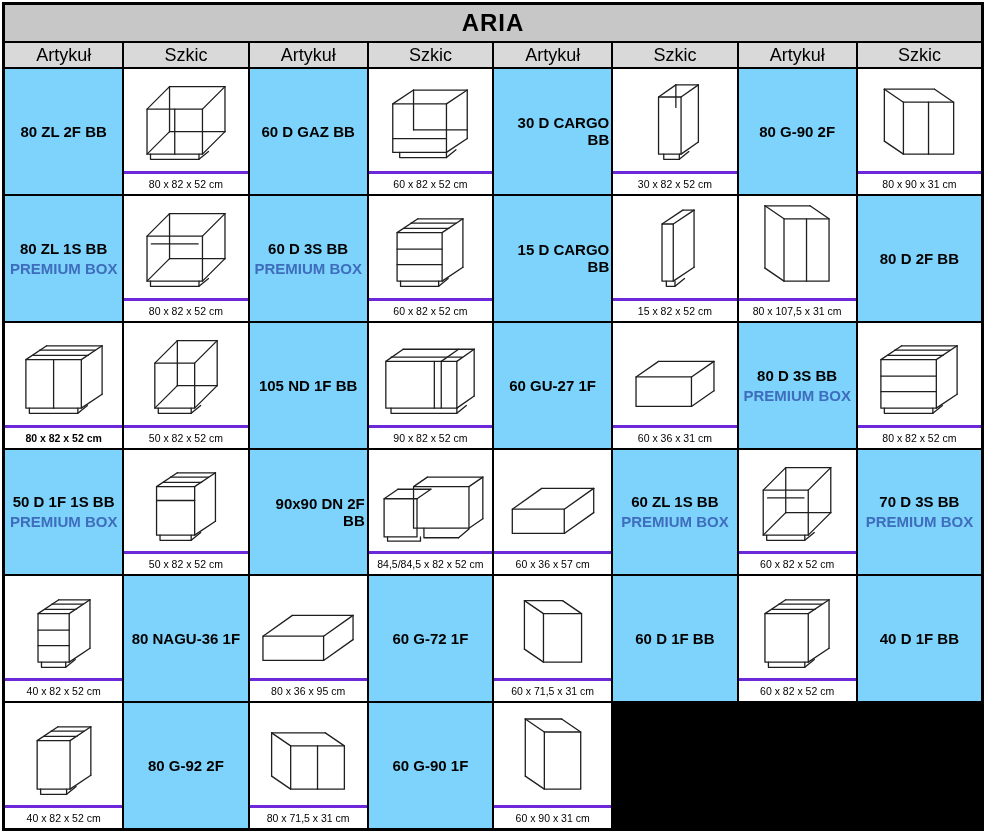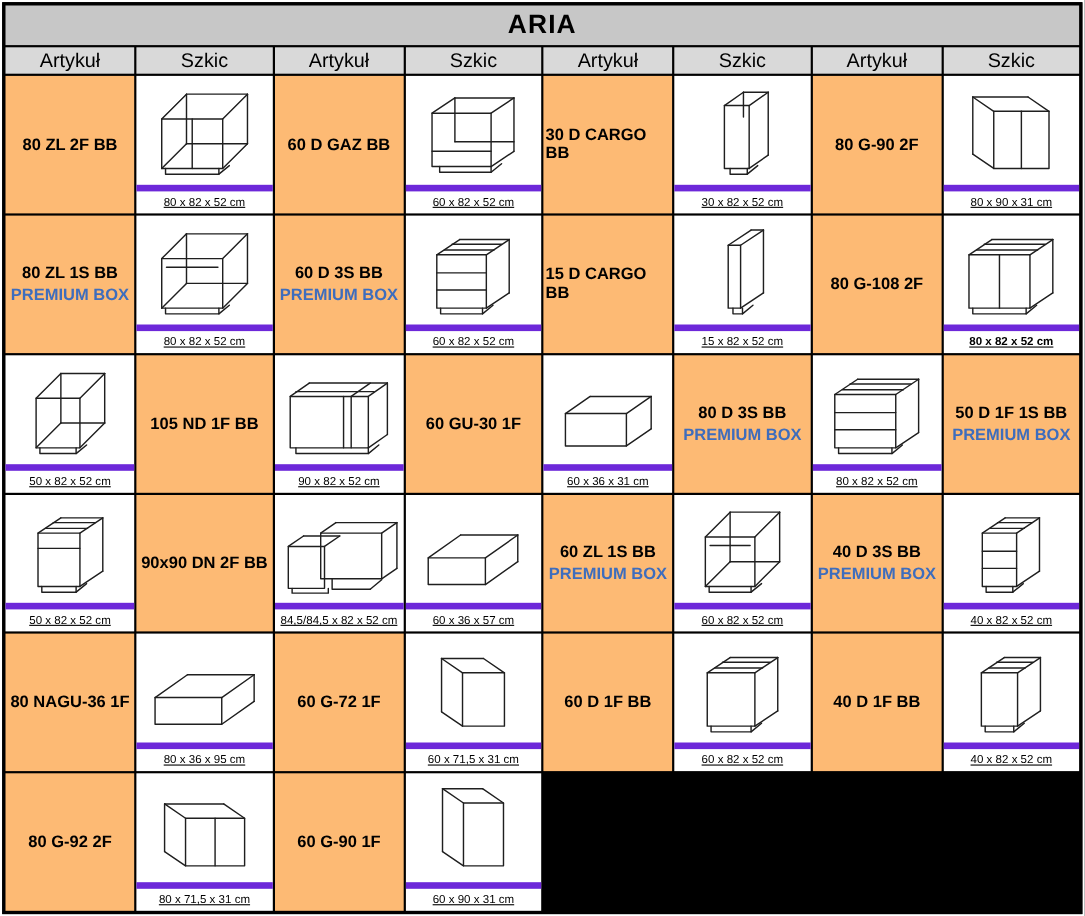--- a/index.html
+++ b/index.html
@@ -16,33 +16,32 @@
     grid-column:1/-1;background:var(--title-bg,#c7c7c7);
     display:flex;align-items:center;justify-content:center;
     font-size:24px;font-weight:bold;letter-spacing:1px;
   }
   .hcell{
     background:var(--header-bg,#d9d9d9);
     display:flex;align-items:center;justify-content:center;
     font-size:18px;
   }
   .acell{
-    background:#fdba74;display:flex;flex-direction:column;
+    background:#7dd3fc;display:flex;flex-direction:column;
     align-items:center;justify-content:center;gap:3px;
-    text-align:left;padding:2px;
+    text-align:right;padding:2px;
   }
   .art{font-weight:bold;font-size:15px;}
   .premium{font-weight:bold;font-size:15px;color:var(--premium-blue,#3e6dbd);}
   .scell{background:#fff;display:flex;flex-direction:column;min-height:0;}
   .skwrap{flex:1;display:flex;align-items:center;justify-content:center;min-height:0;overflow:hidden;}
   .dims{
-    border-top:6px solid #6d28d9;height:20px;flex:0 0 20px;
+    border-top:3px solid #6d28d9;height:20px;flex:0 0 20px;
     display:flex;align-items:center;justify-content:center;
     font-size:10.5px;
-    text-decoration:underline;
   }
   .dims.bold{font-weight:bold;}
   svg.sk{width:116px;height:97px;}
   svg.sk.mir{transform:scaleX(-1);}
   svg.sk g{fill:none;stroke:#1f1f1f;stroke-width:1.5;stroke-linejoin:round;stroke-linecap:round;}
 </style>
 </head>
 <body style="--title-bg: #c7c7c7; --header-bg: #d9d9d9; --premium-blue: #3e6dbd;">
 
 <div class="page">
@@ -207,22 +206,38 @@
               <line x1="74" y1="14" x2="87" y2="14"></line>
               <line x1="87" y1="14" x2="87" y2="80"></line>
               <line x1="63" y1="96" x2="87" y2="80"></line>
               <polyline points="55,96 55,102 65,102 65,96"></polyline>
               <line x1="65" y1="102" x2="76" y2="93"></line>
             </g>
           </svg>
         </div>
         <div class="dims">15 x 82 x 52 cm</div>
       </div>
-      <div class="acell">
-        <div class="art">80 G-108 2F</div>
+      <div class="scell">
+        <div class="skwrap">
+          <svg class="sk mir" viewBox="0 0 130 112" xmlns="http://www.w3.org/2000/svg">
+            <g>
+              <rect x="28" y="24" width="52" height="72"></rect>
+              <line x1="28" y1="24" x2="50" y2="9"></line>
+              <line x1="80" y1="24" x2="102" y2="9"></line>
+              <line x1="50" y1="9" x2="102" y2="9"></line>
+              <line x1="102" y1="9" x2="102" y2="81"></line>
+              <line x1="80" y1="96" x2="102" y2="81"></line>
+              <line x1="54" y1="24" x2="54" y2="96"></line>
+            </g>
+          </svg>
+        </div>
+        <div class="dims">80 x 107,5 x 31 cm</div>
+      </div>
+      <div class="acell">
+        <div class="art">80 D 2F BB</div>
       </div>
       <div class="scell">
         <div class="skwrap">
           <svg class="sk" viewBox="0 0 130 112" xmlns="http://www.w3.org/2000/svg">
             <g>
               <rect x="21" y="40" width="64" height="56"></rect>
               <line x1="21" y1="40" x2="45" y2="24"></line>
               <line x1="85" y1="40" x2="109" y2="24"></line>
               <line x1="45" y1="24" x2="109" y2="24"></line>
               <line x1="109" y1="24" x2="109" y2="80"></line>
@@ -275,21 +290,21 @@
               <line x1="78" y1="42" x2="78" y2="96"></line>
               <line x1="78" y1="42" x2="98" y2="28"></line>
               <polyline points="20,96 20,102 96,102 96,96"></polyline>
               <line x1="96" y1="102" x2="107" y2="93"></line>
             </g>
           </svg>
         </div>
         <div class="dims">90 x 82 x 52 cm</div>
       </div>
       <div class="acell">
-        <div class="art">60 GU-30 1F</div>
+        <div class="art">60 GU-27 1F</div>
       </div>
       <div class="scell">
         <div class="skwrap">
           <svg class="sk" viewBox="0 0 130 112" xmlns="http://www.w3.org/2000/svg">
             <g>
               <rect x="20" y="60" width="64" height="34"></rect>
               <line x1="20" y1="60" x2="46" y2="42"></line>
               <line x1="84" y1="60" x2="110" y2="42"></line>
               <line x1="46" y1="42" x2="110" y2="42"></line>
               <line x1="110" y1="42" x2="110" y2="76"></line>
@@ -407,21 +422,21 @@
               <line x1="78" y1="96" x2="104" y2="70"></line>
               <line x1="31" y1="53" x2="73" y2="53"></line>
               <polyline points="30,96 30,102 74,102 74,96"></polyline>
               <line x1="74" y1="102" x2="85" y2="93"></line>
             </g>
           </svg>
         </div>
         <div class="dims">60 x 82 x 52 cm</div>
       </div>
       <div class="acell">
-        <div class="art">40 D 3S BB</div>
+        <div class="art">70 D 3S BB</div>
         <div class="premium">PREMIUM BOX</div>
       </div>
       <div class="scell">
         <div class="skwrap">
           <svg class="sk" viewBox="0 0 130 112" xmlns="http://www.w3.org/2000/svg">
             <g>
               <rect x="35" y="40" width="36" height="56"></rect>
               <line x1="35" y1="40" x2="59" y2="24"></line>
               <line x1="71" y1="40" x2="95" y2="24"></line>
               <line x1="59" y1="24" x2="95" y2="24"></line>

